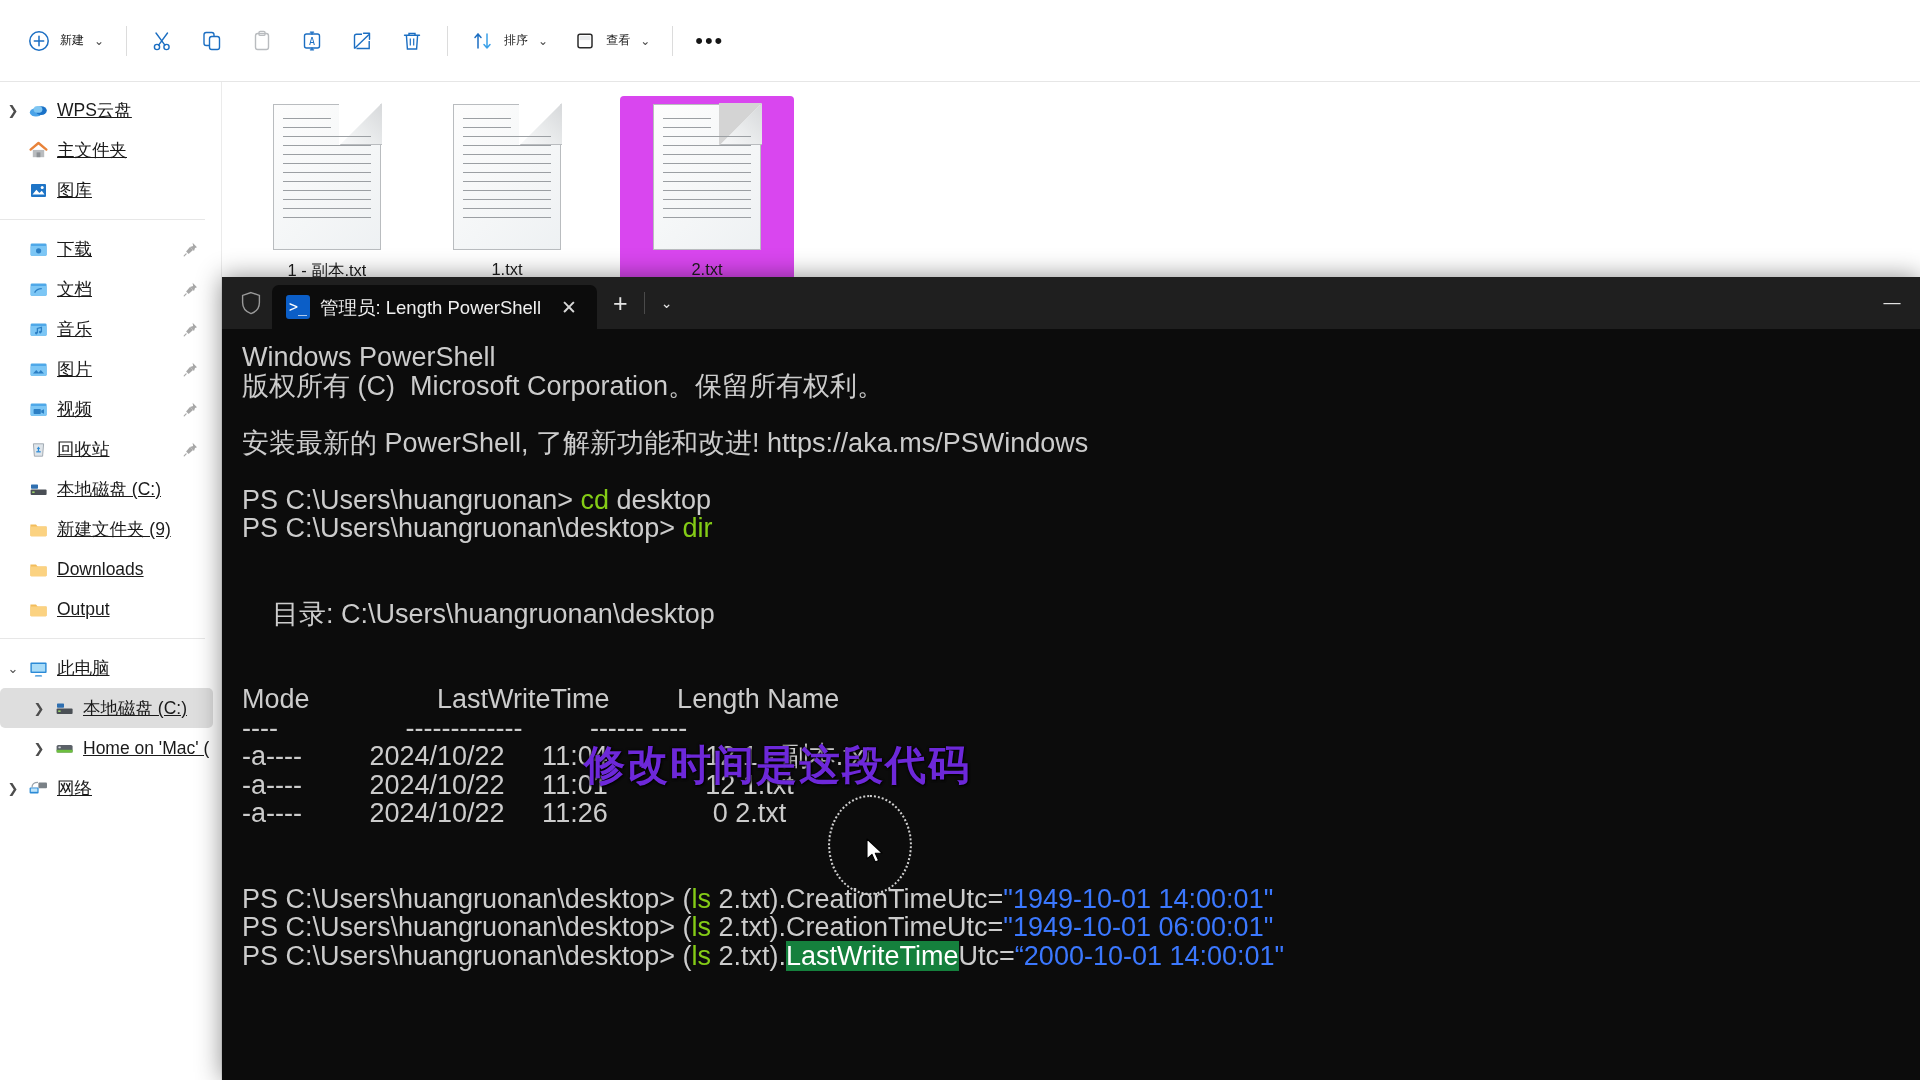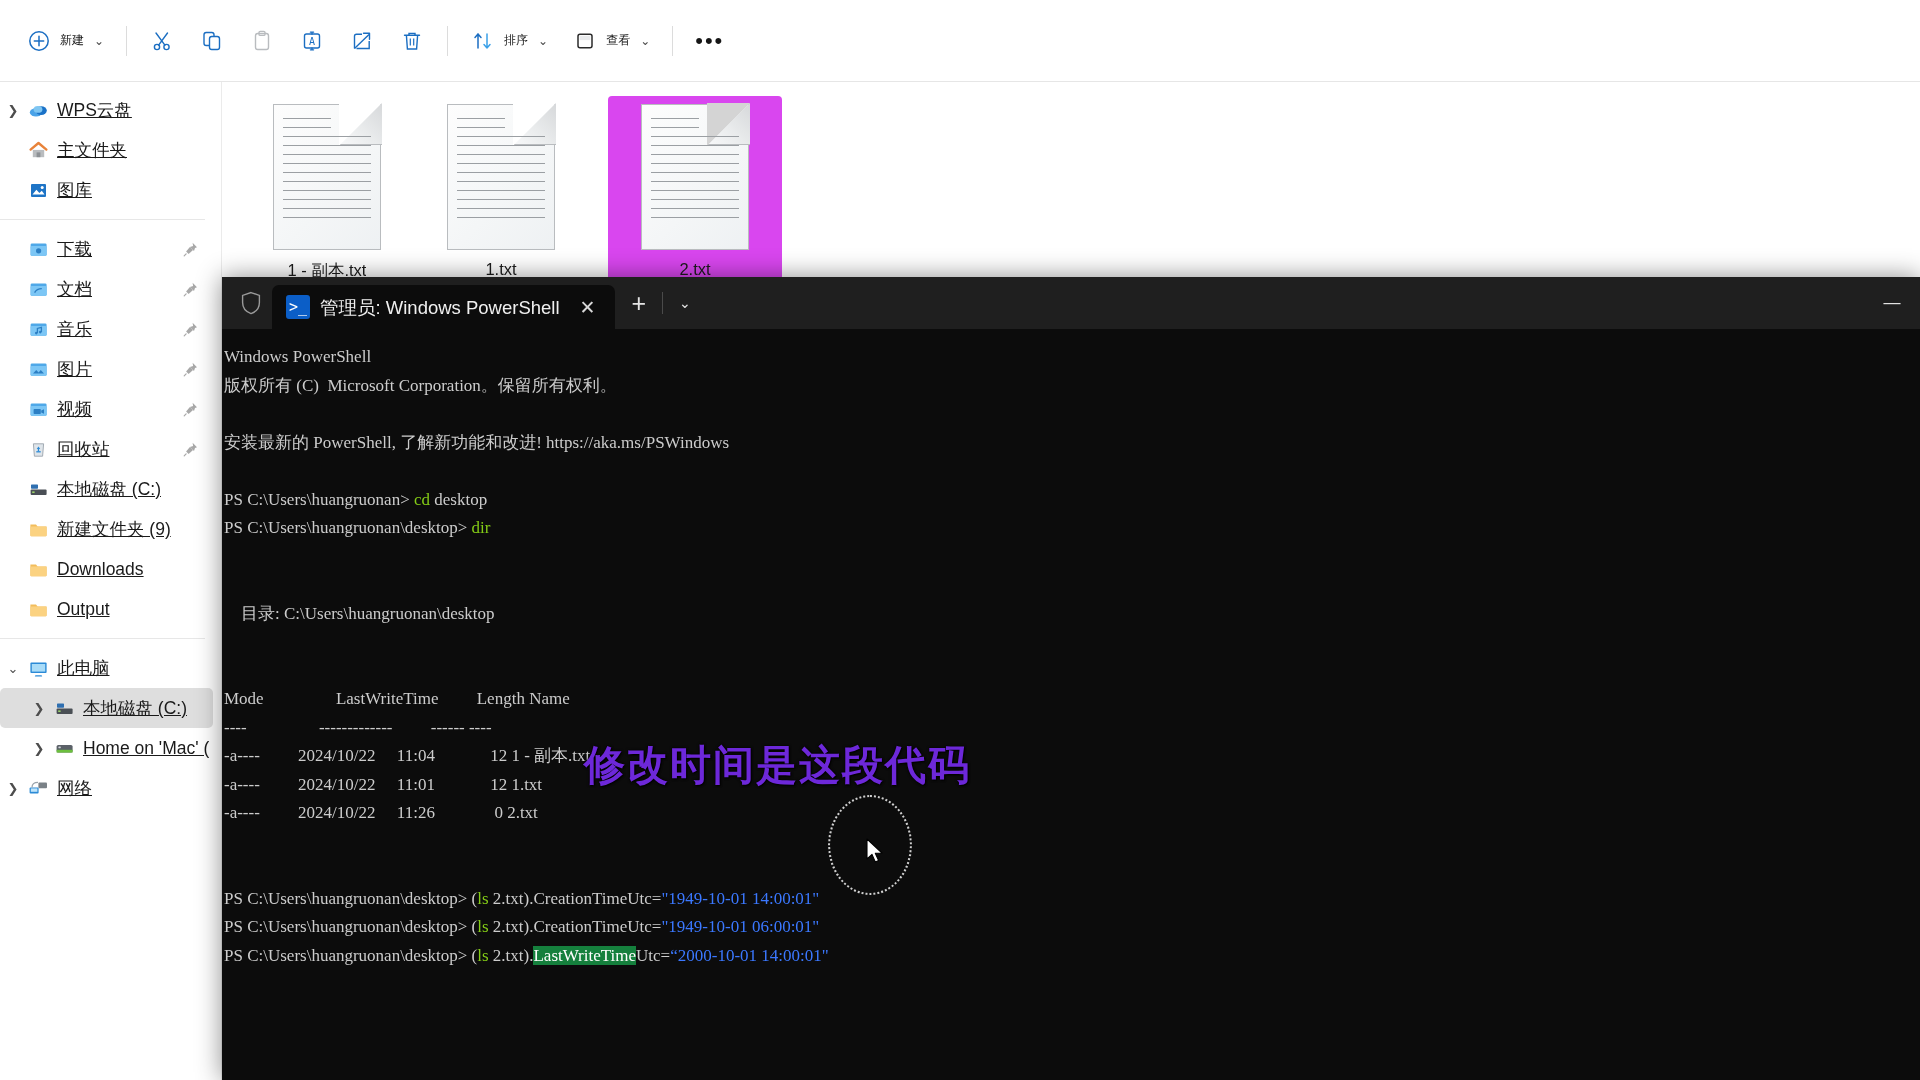--- a/index.html
+++ b/index.html
@@ -80,21 +80,21 @@
   .nav-sep { height: 1px; background: #e7e7e7; margin: 9px 16px 9px 0; }
   .nav-row.noTwisty .nav-twisty { visibility: hidden; }
   .lvl2 { padding-left: 26px; }
 
   
   #content {
     position: absolute; top: 82px; left: 222px; right: 0; bottom: 0;
     background: #ffffff;
     padding: 14px 0 0 18px;
   }
-  .file-grid { display: flex; gap: 0px; }
+  .file-grid { display: flex; gap: 6px; }
   .file-cell {
     width: 174px; height: 205px;
     display: flex; flex-direction: column; align-items: center;
     padding-top: 8px;
     border-radius: 4px;
     cursor: default;
   }
   .file-cell.selected { background: #d946ef; margin-left: 20px; }
   .doc-icon { position: relative; width: 108px; height: 146px; }
   .doc-body {
@@ -162,23 +162,23 @@
   .tab-chev { color: #e4e4e4; font-size: 14px; padding: 0 16px; cursor: default; }
   .win-btns { position: absolute; right: 0; top: 0; height: 52px; display: flex; }
   .win-btn {
     width: 56px; height: 52px; display: flex; align-items: center; justify-content: center;
     color: #e9e9e9; font-size: 17px; cursor: default;
   }
 
   #term-body {
     position: absolute; top: 52px; left: 0; right: 0; bottom: 0;
     background: #0c0c0c;
-    padding: 14px 0 0 2px;
-    font-family: Liberation Serif, serif;
-    font-size: 17px;
+    padding: 14px 0 0 20px;
+    font-family: Liberation Sans, sans-serif;
+    font-size: 27px;
     line-height: 28.5px;
     color: #cccccc;
     white-space: pre;
     overflow: hidden;
   }
   .t-white { color: #cccccc; }
   .t-yellow { color: #84cc16; }
   .t-blue { color: #3b78ff; }
   .t-sel { background: #15803d; color: #ffffff; }
   .blank { display: block; height: 28.5px; }
@@ -655,21 +655,21 @@
 
   <div id="term-titlebar">
     <span class="shield-ico">
       <svg width="22" height="24" viewBox="0 0 22 24">
           <path d="M11 1.6 19.4 4.4v7.2c0 5.4-3.6 9.4-8.4 11-4.8-1.6-8.4-5.6-8.4-11V4.4z" fill="none" stroke="#9a9a9a" stroke-width="1.4"></path>
         </svg>
     </span>
 
     <div class="term-tab">
       <span class="ps-badge">&gt;_</span>
-      <span class="tab-title">管理员: Windows PowerShell</span>
+      <span class="tab-title">管理员: Length PowerShell</span>
       <span class="tab-close">✕</span>
     </div>
 
     <span class="tab-new">+</span>
     <span class="tab-vsep"></span>
     <span class="tab-chev">⌄</span>
 
     <div class="win-btns">
       <div class="win-btn">—</div>
     </div>

